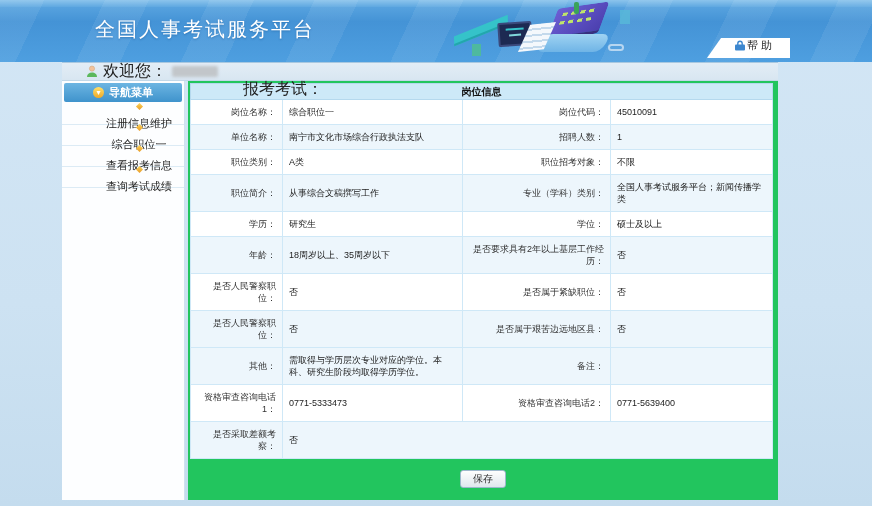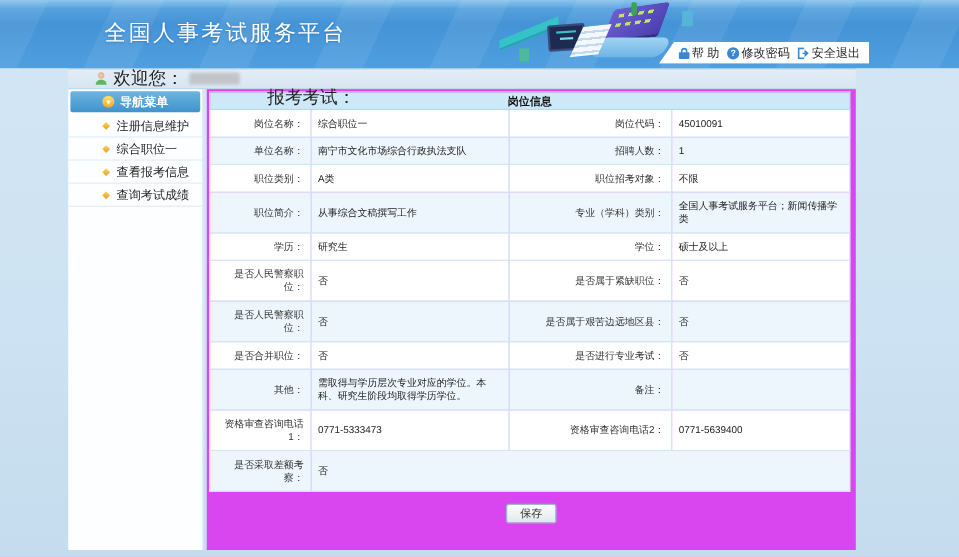--- a/index.html
+++ b/index.html
@@ -39,21 +39,21 @@
   .illu-pin { left:574px; top:2px; width:5px; height:12px; background:#3aa35a; border-radius:2px; }
   .illu-cube1 { left:620px; top:10px; width:10px; height:14px; background:#57b9d8; opacity:.8; }
   .illu-cube2 { left:472px; top:44px; width:9px; height:12px; background:#4fc08f; opacity:.8; }
   .illu-chain { left:608px; top:44px; width:16px; height:7px; border:2px solid #cfe4f5;
     border-radius:4px; opacity:.8; }
 
   
   .top-links { position:absolute; right:82px; top:38px; height:20px; z-index:6;
     background:#ffffff; display:flex; align-items:center; gap:7px;
     padding:0 8px 0 18px; clip-path:polygon(14px 0,100% 0,100% 100%,0 100%);
-    box-shadow:0 1px 2px rgba(0,50,100,.25); }
+    box-shadow:0 1px 2px rgba(0,50,100,.25);flex-direction:column; }
   .top-link { display:flex; align-items:center; gap:2px; font-size:11px; color:#2a2a2a;
     cursor:pointer; white-space:nowrap; }
   .q-icon { display:inline-flex; align-items:center; justify-content:center;
     width:11px; height:11px; border-radius:50%; background:#3c87cf; color:#fff;
     font-size:8px; font-weight:bold; }
 
   
   .welcome { position:relative; margin-left:62px; width:716px; height:19px;
     background:linear-gradient(180deg,#e3edf6,#d8e6f1); border-top:1px solid #a9c8e0;
     border-bottom:1px solid #c2d8e8; display:flex; align-items:center; gap:5px;
@@ -67,25 +67,25 @@
 
   .sidebar { width:123px; background:#fdfeff; border-right:1px solid #cfe2ef; }
   .nav-header { margin:2px; height:19px; border-radius:2px;
     background:linear-gradient(180deg,#6cb5e2,#3f93cc);
     display:flex; align-items:center; justify-content:center; gap:5px;
     color:#fff; font-size:11px; font-weight:bold; }
   .nav-circle { width:11px; height:11px; border-radius:50%;
     background:linear-gradient(180deg,#ffe06a,#efa928); color:#fff; font-size:8px;
     display:inline-flex; align-items:center; justify-content:center; line-height:1; }
   .nav-item { height:21px; display:flex; align-items:center; gap:7px; padding-left:32px;
-    border-bottom:1px solid #dcebf5; font-size:11px; color:#222; cursor:pointer; }
+    border-bottom:1px solid #dcebf5; font-size:11px; color:#222; cursor:pointer;flex-direction:column; }
   .bullet { width:5px; height:5px; background:linear-gradient(135deg,#fdd55a,#e89b28);
     transform:rotate(45deg); flex:none; }
 
-  .main { flex:1; background:#d946ef; padding:2px 2px 0 2px; }
+  .main { flex:1; background:#22c55e; padding:2px 2px 0 2px; }
   table.job { width:582px; border-collapse:collapse; table-layout:fixed;
     border:1px solid #b5d9ee; font-size:9px; color:#222; }
   table.job th { height:16px; background:#cde9f8; font-size:10px; font-weight:bold;
     color:#111; border:1px solid #b5d9ee; }
   table.job td { border:1px solid #cfe8f7; padding:6px 6px; line-height:12px;
     vertical-align:middle; word-break:break-all; }
   table.job td.lbl { text-align:right; color:#333; }
   table.job tr.alt td { background:#edf6fc; }
   table.job tr td { background:#ffffff; }
   table.job tr.alt td { background:#edf6fc;margin-left:48px; }
@@ -214,36 +214,36 @@
             <td class="val">从事综合文稿撰写工作</td>
             <td class="lbl">专业（学科）类别：</td>
             <td class="val">全国人事考试服务平台；新闻传播学类</td>
           </tr>
           <tr>
             <td class="lbl">学历：</td>
             <td class="val">研究生</td>
             <td class="lbl">学位：</td>
             <td class="val">硕士及以上</td>
           </tr>
+          <tr class="alt">
+            <td class="lbl">年龄：</td>
+            <td class="val">18周岁以上、35周岁以下</td>
+            <td class="lbl">是否要求具有2年以上基层工作经历：</td>
+            <td class="val">否</td>
+          </tr>
           <tr>
             <td class="lbl">是否人民警察职位：</td>
             <td class="val">否</td>
             <td class="lbl">是否属于紧缺职位：</td>
             <td class="val">否</td>
           </tr>
           <tr class="alt">
             <td class="lbl">是否人民警察职位：</td>
             <td class="val">否</td>
             <td class="lbl">是否属于艰苦边远地区县：</td>
-            <td class="val">否</td>
-          </tr>
-          <tr>
-            <td class="lbl">是否合并职位：</td>
-            <td class="val">否</td>
-            <td class="lbl">是否进行专业考试：</td>
             <td class="val">否</td>
           </tr>
           <tr class="alt">
             <td class="lbl">其他：</td>
             <td class="val">需取得与学历层次专业对应的学位。本科、研究生阶段均取得学历学位。</td>
             <td class="lbl">备注：</td>
             <td class="val"></td>
           </tr>
           <tr>
             <td class="lbl">资格审查咨询电话1：</td>

